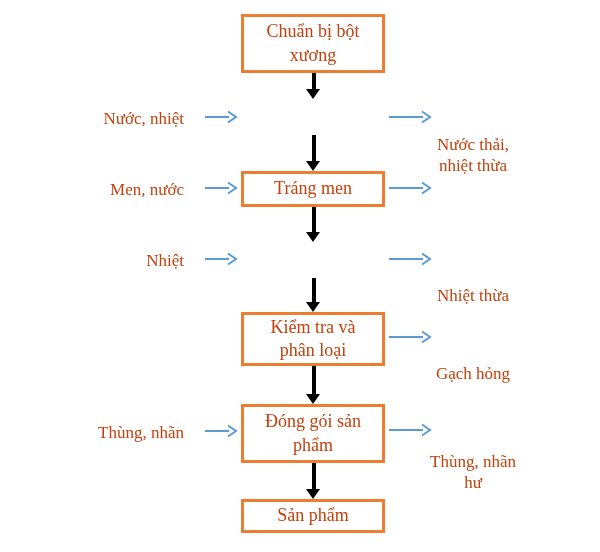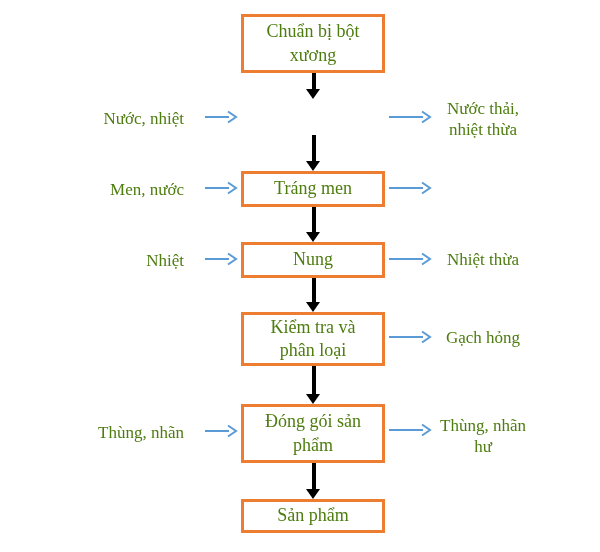--- a/index.html
+++ b/index.html
@@ -3,21 +3,21 @@
 <meta charset="utf-8">
 <style>
   * { margin: 0; padding: 0; box-sizing: border-box; }
   html, body { background: #ffffff; }
   .canvas {
     position: relative;
     width: 600px;
     height: 552px;
     background: #ffffff;
     font-family: "Liberation Serif", serif;
-    color: #4d7c0f;
+    color: #c2410c;
     overflow: hidden;
   }
   .box {
     position: absolute;
     left: 241px;
     width: 144px;
     border: 3px solid var(--box-border, #ED7D31);
     background: #ffffff;
     display: flex;
     align-items: center;
@@ -42,31 +42,30 @@
     border-top: 10px solid var(--flow-arrow, #000);
   }
   .io-arrow { position: absolute; color: var(--io-arrow, #5B9BD5); }
   .io-label {
     position: absolute;
     font-size: 17px;
     line-height: 1.25;
     white-space: pre-line;
   }
   .in-label { right: 416px; text-align: left; }
-  .out-label { left: 426px; width: 114px; text-align: center; }
+  .out-label { left: 416px; width: 114px; text-align: center; margin-top: 36px; }
 </style>
 </head>
 <body>
 
 <div class="canvas">
 
   <div class="box" style="top:14px;height:59px">Chuẩn bị bột
 xương</div>
   <div class="box" style="top:171px;height:36px">Tráng men</div>
-  <div class="box" style="top:242px;height:36px">Nung</div>
   <div class="box" style="top:312px;height:54px">Kiểm tra và
 phân loại</div>
   <div class="box" style="top:499px;height:34px">Sản phẩm</div>
   <div class="box" style="top:404px;height:59px">Đóng gói sản
 phẩm</div>
 
   <div class="v-arrow" style="top:73px;height:26px">
       <i class="shaft"></i>
       <i class="head"></i>
     </div>

